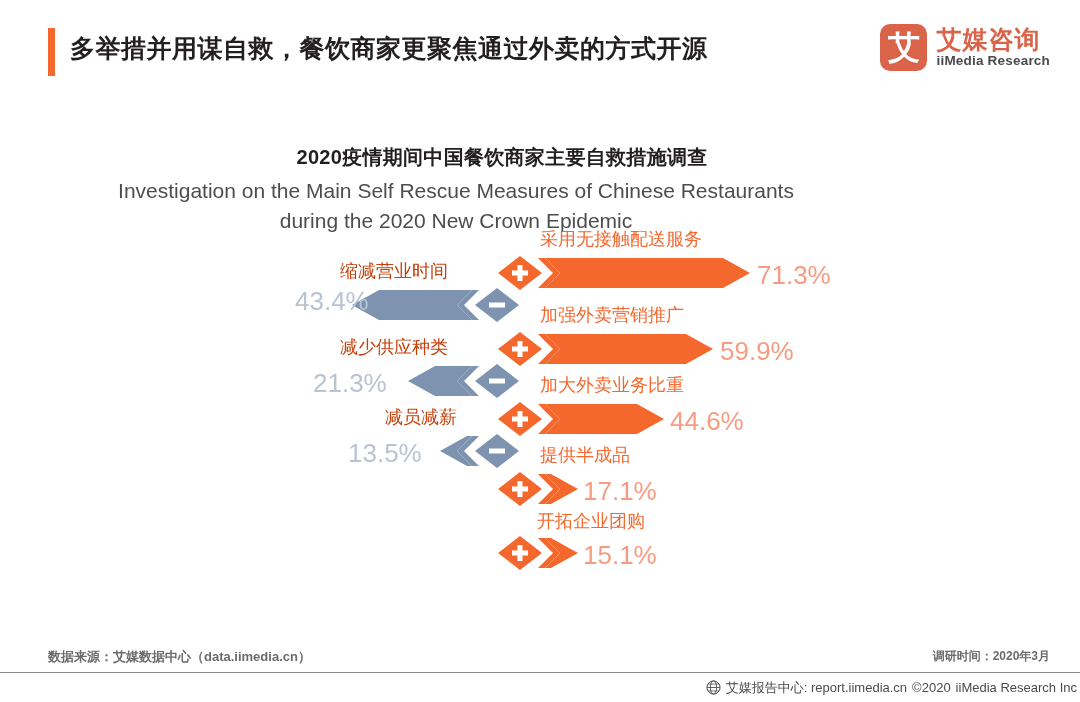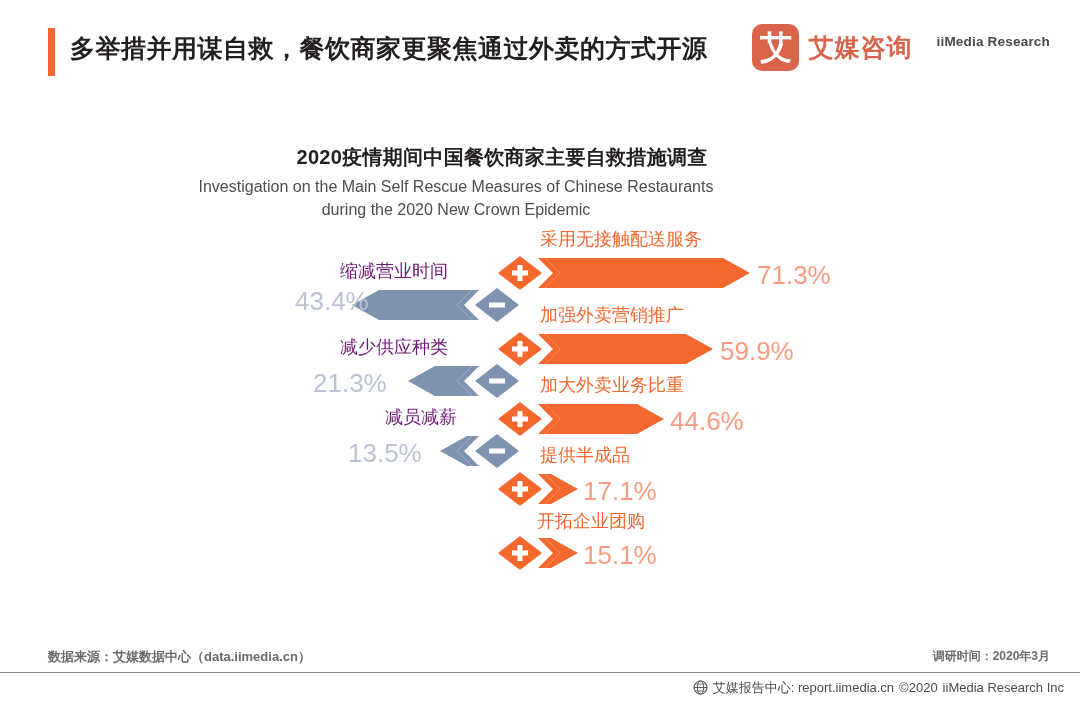--- a/index.html
+++ b/index.html
@@ -59,23 +59,22 @@
     background: #d9644a;
     color: #ffffff;
     font-size: 32px;
     font-weight: bold;
     line-height: 47px;
     text-align: center;
     font-family: "DejaVu Sans", sans-serif;
   }
   .logo-text {
     display: flex;
-    flex-direction: row;
+    flex-direction: column;
     justify-content: flex-end;
-    gap: 24px;
   }
   .logo-cn {
     font-size: 25px;
     font-weight: bold;
     color: #d9644a;
     line-height: 1.05;
     letter-spacing: 1px;
   }
   .logo-en {
     font-size: 13.5px;
@@ -94,21 +93,21 @@
     font-size: 20px;
     font-weight: bold;
     color: #231f20;
     letter-spacing: 0.3px;
   }
   .chart-title-en {
     position: absolute;
     left: 0; top: 176px;
     width: 912px;
     text-align: center;
-    font-size: 16px;
+    font-size: 21px;
     color: #4d4d4d;
     line-height: 1.42;
     font-weight: normal;
   }
 
   
   .chart {
     position: absolute;
     left: 0;
     top: 230px;
@@ -125,21 +124,21 @@
     font-size: 18px;
     line-height: 1;
   }
   .bar-value {
     position: absolute;
     white-space: nowrap;
     font-size: 26px;
     line-height: 1;
   }
   
-  .neg .bar-label { color: #701a75; }
+  .neg .bar-label { color: #c2410c; }
   .neg .bar-value { color: #b9c3d2; }
   
   .pos .bar-label { color: #f4682e; }
   .pos .bar-value { color: #f79c80; }
 
   .shape { position: absolute; }
   .shape svg { display: block; overflow: visible; }
 
   
   .footer-source {
@@ -170,21 +169,21 @@
   }
   .footer-bar {
     position: absolute;
     left: 0;
     top: 673px;
     width: 1080px;
     height: 29px;
     display: flex;
     align-items: center;
     justify-content: flex-end;
-    padding-right: 16px;
+    padding-right: 3px;
     box-sizing: border-box;
     gap: 5px;
     font-size: 13px;
     color: #4b4b4b;
     white-space: nowrap;
   }
   .globe-icon {
     width: 15px;
     height: 15px;
     flex: 0 0 auto;

